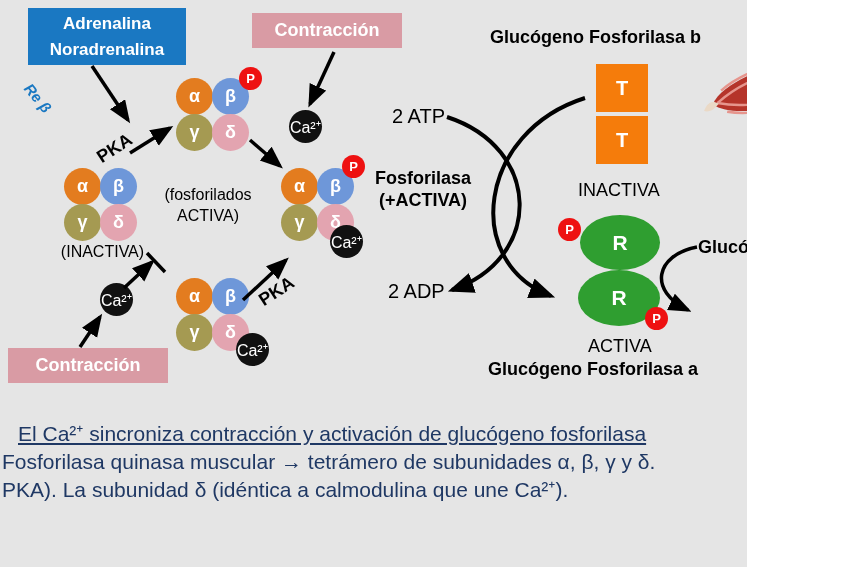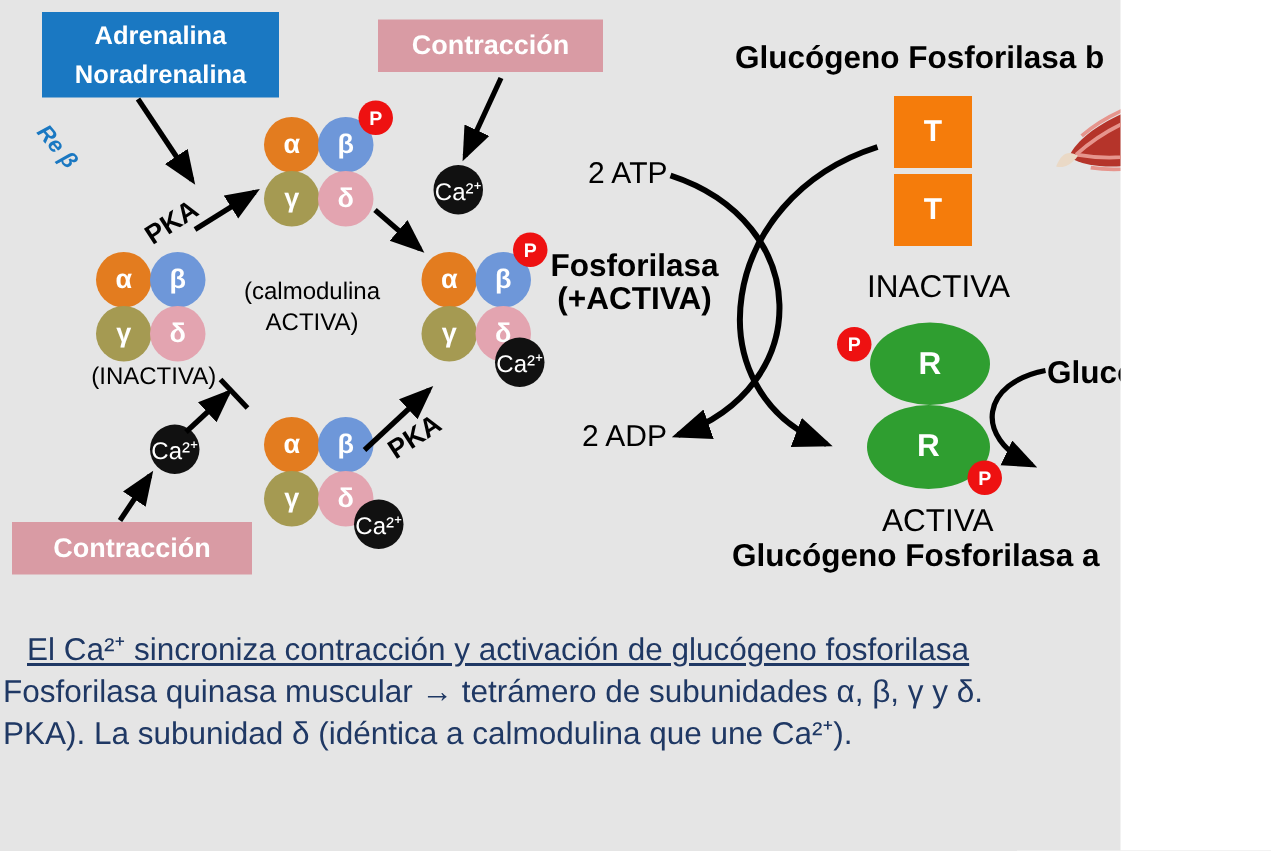--- a/index.html
+++ b/index.html
@@ -15,21 +15,21 @@
   .blue-box{background:var(--blue-box);font-size:17px;line-height:1.5;flex-direction:column}
   .pink-box{background:var(--pink-box);font-size:18px}
   .sub{width:37px;height:37px;border-radius:50%;display:flex;align-items:center;justify-content:center;color:#fff;font-weight:bold;font-size:18px}
   .alpha{background:var(--alpha)} .beta{background:var(--beta)}
   .gamma{background:var(--gamma)} .delta{background:var(--delta)}
   .pcirc{width:23px;height:23px;border-radius:50%;background:var(--red-p);color:#fff;font-weight:bold;font-size:13px;display:flex;align-items:center;justify-content:center}
   .cacirc{width:33px;height:33px;border-radius:50%;background:var(--black-ca);color:#fff;font-weight:normal;font-size:16px;display:flex;align-items:center;justify-content:center}
   .lbl{font-size:16px;color:#000}
   .big{font-size:20px}
   .bold{font-weight:bold}
-  .t17{font-size:21px}
+  .t17{font-size:18px}
   .re-beta{left:34px;top:80px;color:var(--blue-box);font-style:italic;font-weight:bold;font-size:15px;transform:rotate(50deg);transform-origin:left top;white-space:nowrap}
   .pka{font-weight:bold;font-size:18px;transform:rotate(-33deg);transform-origin:left top;white-space:nowrap}
   .tsq{width:52px;height:48px;background:var(--orange-t);color:#fff;font-weight:bold;font-size:20px;display:flex;align-items:center;justify-content:center}
   .rell{border-radius:50%;background:var(--green-r);color:#fff;font-weight:bold;font-size:21px;display:flex;align-items:center;justify-content:center}
   .cap{color:var(--caption);font-size:21px;line-height:28px}
   .cap1{text-decoration:underline;padding-left:16px}
   .cap3{text-align:justify;text-align-last:justify}
   .nowrap{white-space:nowrap}
 </style>
 </head>
@@ -54,21 +54,21 @@
   <div class="abs sub gamma" style="left:64px;top:204px">γ</div>
   <div class="abs sub delta" style="left:100px;top:204px">δ</div>
   <div class="abs lbl" style="left:40px;top:243px;width:125px;text-align:center">(INACTIVA)</div>
 
   <div class="abs sub alpha" style="left:176px;top:78px">α</div>
   <div class="abs sub beta" style="left:212px;top:78px">β</div>
   <div class="abs sub gamma" style="left:176px;top:114px">γ</div>
   <div class="abs sub delta" style="left:212px;top:114px">δ</div>
   <div class="abs pcirc" style="left:239px;top:67px">P</div>
   <div class="abs lbl" style="left:128px;top:184px;width:160px;text-align:center;line-height:21px">
-    <div>(calmodulina</div>
+    <div>(fosforilados</div>
     <div>ACTIVA)</div>
   </div>
 
   <div class="abs cacirc" style="left:289px;top:110px">Ca²⁺</div>
 
   <div class="abs sub alpha" style="left:281px;top:168px">α</div>
   <div class="abs sub beta" style="left:317px;top:168px">β</div>
   <div class="abs sub gamma" style="left:281px;top:204px">γ</div>
   <div class="abs sub delta" style="left:317px;top:204px">δ</div>
   <div class="abs pcirc" style="left:342px;top:155px">P</div>

